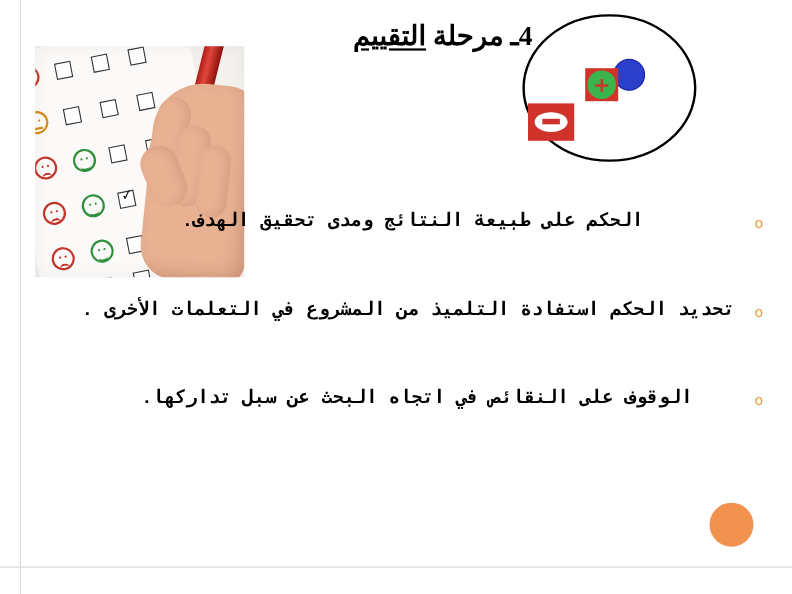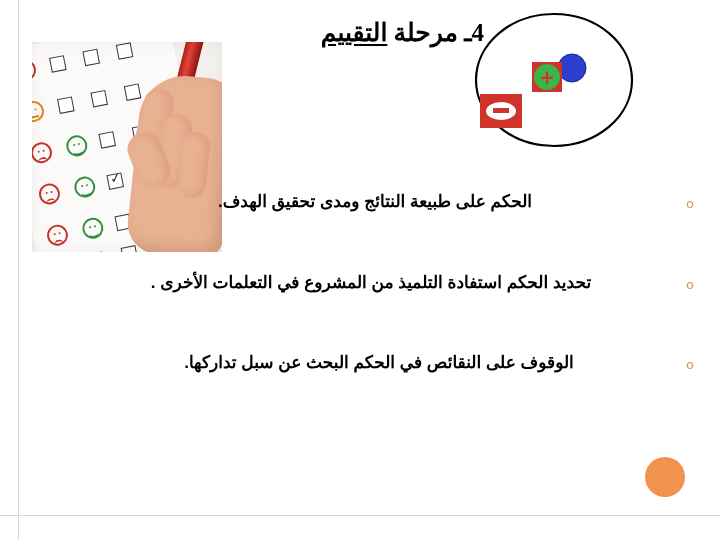--- a/index.html
+++ b/index.html
@@ -237,21 +237,21 @@
     width: 16px;
     margin-top: 7px;
     color: #e8993f;
     font-size: 13px;
     line-height: 13px;
     font-family: "DejaVu Sans", sans-serif;
     text-align: center;
   }
   .bullet .text {
     flex: 1 1 auto;
-    font-family: Liberation Sans, sans-serif;
+    font-family: Liberation Mono, monospace;
     font-size: 17px;
     font-weight: bold;
     color: #000000;
     line-height: 1.45;
     text-align: center;
     direction: rtl;
     padding-left: 4px;
   }
   .bullet.b1 .text { padding-right: 0; padding-left: 10px; }
   .bullet.b2 .text { padding-left: 2px; }
@@ -390,20 +390,20 @@
       <div class="text">الحكم على طبيعة النتائج ومدى تحقيق الهدف.</div>
     </div>
 
     <div class="bullet b2">
       <div class="marker">o</div>
       <div class="text">تحديد الحكم استفادة التلميذ من المشروع في التعلمات الأخرى .</div>
     </div>
 
     <div class="bullet b3">
       <div class="marker">o</div>
-      <div class="text">الوقوف على النقائص  في الحكم البحث عن سبل تداركها.</div>
+      <div class="text">الوقوف على النقائص  في اتجاه البحث عن سبل تداركها.</div>
     </div>
 
   </div>
 
   <div class="orange-dot"></div>
 
 </div>
 
 </body></html>

